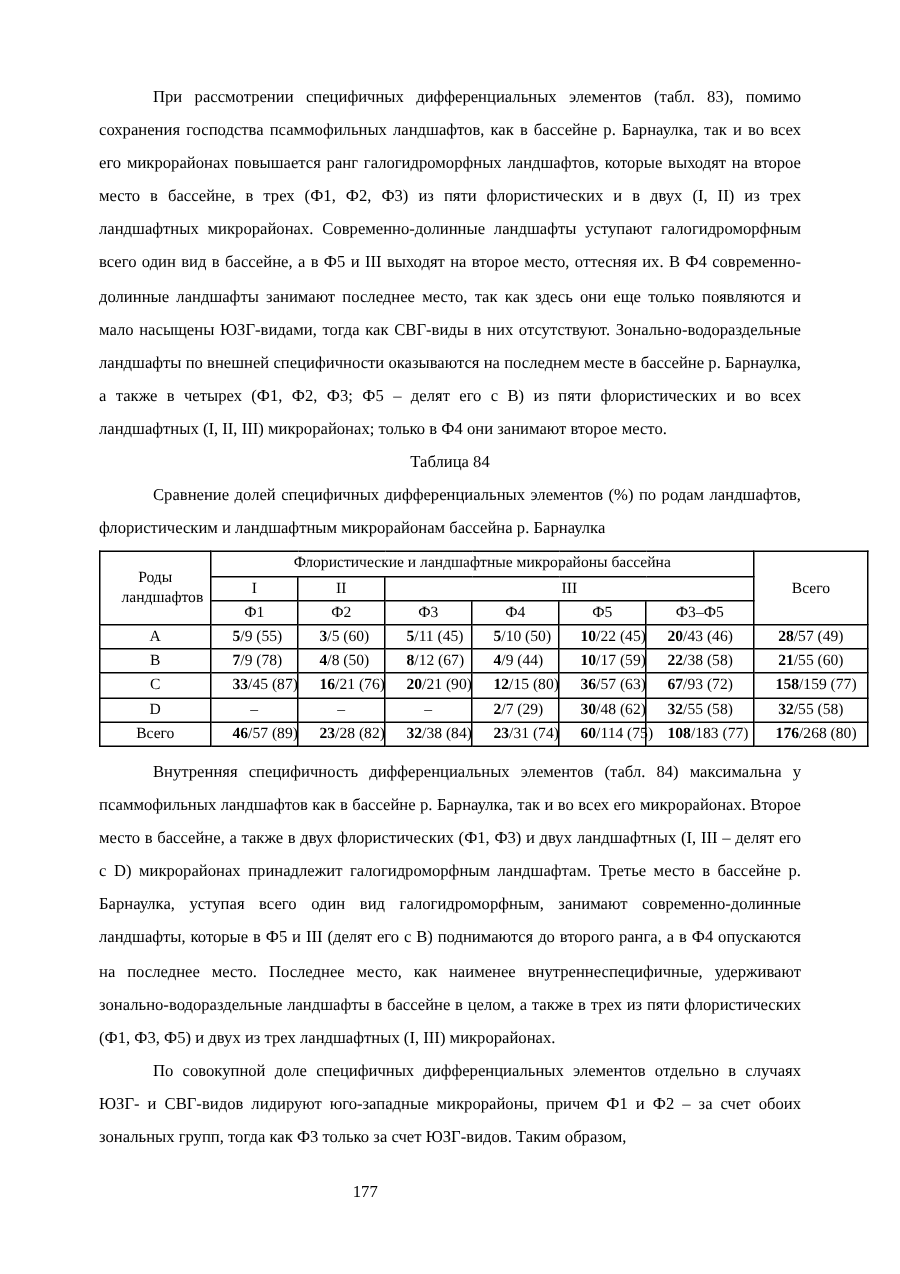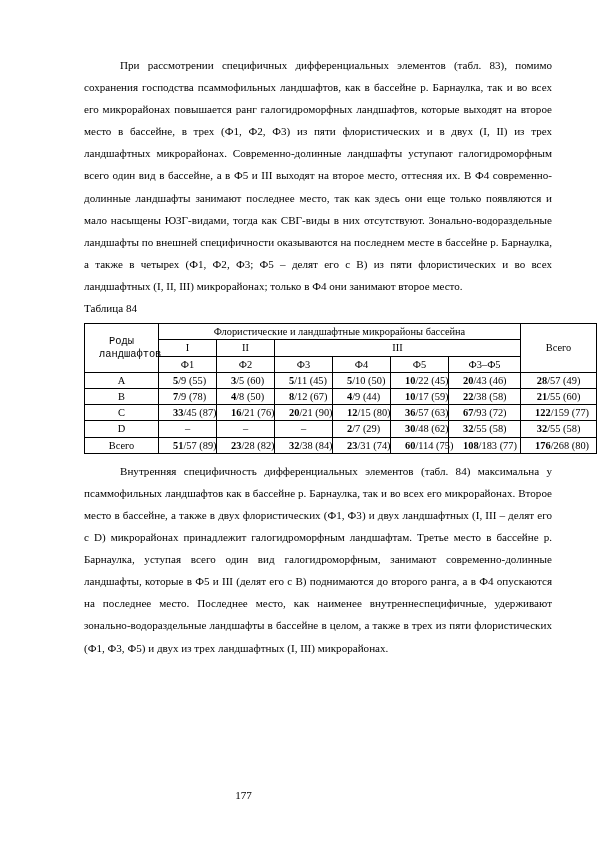--- a/index.html
+++ b/index.html
@@ -12,40 +12,40 @@
     width: 600px;
     height: 849px;
     background: #ffffff;
     font-family: "Liberation Serif", "DejaVu Serif", serif;
     color: #000000;
     box-sizing: border-box;
     overflow: hidden;
   }
   .content {
     position: absolute;
-    left: 84px;
+    left: 66px;
     top: 54px;
     width: 468px;
   }
   p.body-par {
     margin: 0 0 0 0;
     text-align: justify;
     text-indent: 36px;
     font-size: 11.1px;
     line-height: 22.1px;
     letter-spacing: 0.0px;
     word-spacing: 0px;
     hyphens: none;
   }
   p.body-par.tight {
     text-align: justify;
     text-align-last: left;
   }
   .table-number {
-    text-align: left;
+    text-align: center;
     font-size: 11.1px;
     line-height: 22.1px;
     margin: 0;
   }
   .table-caption {
     margin: 0;
     text-align: justify;
     text-indent: 36px;
     font-size: 11.1px;
     line-height: 22.1px;
@@ -70,21 +70,20 @@
   }
   table.data-table th.group-head {
     font-size: 10.4px;
   }
   .col-genus { width: 74px; }
   .col-f { width: 58px; }
   .col-f35 { width: 72px; }
   .col-total { width: 76px; }
   .genus-cell {
     line-height: 13.4px;
-    font-family: Liberation Mono, monospace;
   }
   .num b { font-weight: bold; }
   .page-number {
     position: absolute;
     left: 0;
     top: 789px;
     width: 487px;
     text-align: center;
     font-size: 11.1px;
     font-family: "Liberation Serif", "DejaVu Serif", serif;
@@ -94,20 +93,21 @@
 </head>
 <body>
 
 <div class="page">
   <div class="content">
 
     <p class="body-par">При рассмотрении специфичных дифференциальных элементов (табл. 83), помимо сохранения господства псаммофильных ландшафтов, как в бассейне р. Барнаулка, так и во всех его микрорайонах повышается ранг галогидроморфных ландшафтов, которые выходят на второе место в бассейне, в трех (Ф1, Ф2, Ф3) из пяти флористических и в двух (I, II) из трех ландшафтных микрорайонах. Современно-долинные ландшафты уступают галогидроморфным всего один вид в бассейне, а в Ф5 и III выходят на второе место, оттесняя их. В Ф4 современно-долинные ландшафты занимают последнее место, так как здесь они еще только появляются и мало насыщены ЮЗГ-видами, тогда как СВГ-виды в них отсутствуют. Зонально-водораздельные ландшафты по внешней специфичности оказываются на последнем месте в бассейне р. Барнаулка, а также в четырех (Ф1, Ф2, Ф3; Ф5 – делят его с В) из пяти флористических и во всех ландшафтных (I, II, III) микрорайонах; только в Ф4 они занимают второе место.</p>
 
     <p class="table-number">Таблица 84</p>
 
+    <p class="table-caption">Сравнение долей специфичных дифференциальных элементов (%) по родам ландшафтов, флористическим и ландшафтным микрорайонам бассейна р. Барнаулка</p>
 
     <table class="data-table">
       <colgroup>
         <col class="col-genus">
         <col class="col-f">
           <col class="col-f">
           <col class="col-f">
           <col class="col-f">
           <col class="col-f">
         <col class="col-f35">
@@ -158,44 +158,45 @@
             <td class="num"><b>21</b>/55 (60)</td>
           </tr>
           <tr>
             <td>C</td>
             <td class="num"><b>33</b>/45 (87)</td>
             <td class="num"><b>16</b>/21 (76)</td>
             <td class="num"><b>20</b>/21 (90)</td>
             <td class="num"><b>12</b>/15 (80)</td>
             <td class="num"><b>36</b>/57 (63)</td>
             <td class="num"><b>67</b>/93 (72)</td>
-            <td class="num"><b>122</b>/159 (77)</td>
+            <td class="num"><b>158</b>/159 (77)</td>
           </tr>
           <tr>
             <td>D</td>
             <td class="num"><span class="dash">–</span></td>
             <td class="num"><span class="dash">–</span></td>
             <td class="num"><span class="dash">–</span></td>
             <td class="num"><b>2</b>/7 (29)</td>
             <td class="num"><b>30</b>/48 (62)</td>
             <td class="num"><b>32</b>/55 (58)</td>
             <td class="num"><b>32</b>/55 (58)</td>
           </tr>
           <tr>
             <td>Всего</td>
-            <td class="num"><b>51</b>/57 (89)</td>
+            <td class="num"><b>46</b>/57 (89)</td>
             <td class="num"><b>23</b>/28 (82)</td>
             <td class="num"><b>32</b>/38 (84)</td>
             <td class="num"><b>23</b>/31 (74)</td>
             <td class="num"><b>60</b>/114 (75)</td>
             <td class="num"><b>108</b>/183 (77)</td>
             <td class="num"><b>176</b>/268 (80)</td>
           </tr>
         </tbody>
     </table>
 
     <p class="body-par">Внутренняя специфичность дифференциальных элементов (табл. 84) максимальна у псаммофильных ландшафтов как в бассейне р. Барнаулка, так и во всех его микрорайонах. Второе место в бассейне, а также в двух флористических (Ф1, Ф3) и двух ландшафтных (I, III – делят его с D) микрорайонах принадлежит галогидроморфным ландшафтам. Третье место в бассейне р. Барнаулка, уступая всего один вид галогидроморфным, занимают современно-долинные ландшафты, которые в Ф5 и III (делят его с В) поднимаются до второго ранга, а в Ф4 опускаются на последнее место. Последнее место, как наименее внутреннеспецифичные, удерживают зонально-водораздельные ландшафты в бассейне в целом, а также в трех из пяти флористических (Ф1, Ф3, Ф5) и двух из трех ландшафтных (I, III) микрорайонах.</p>
 
+    <p class="body-par tight">По совокупной доле специфичных дифференциальных элементов отдельно в случаях ЮЗГ- и СВГ-видов лидируют юго-западные микрорайоны, причем Ф1 и Ф2 – за счет обоих зональных групп, тогда как Ф3 только за счет ЮЗГ-видов. Таким образом,</p>
 
   </div>
 
   <div class="page-number">177</div>
 </div>
 
 </body></html>

